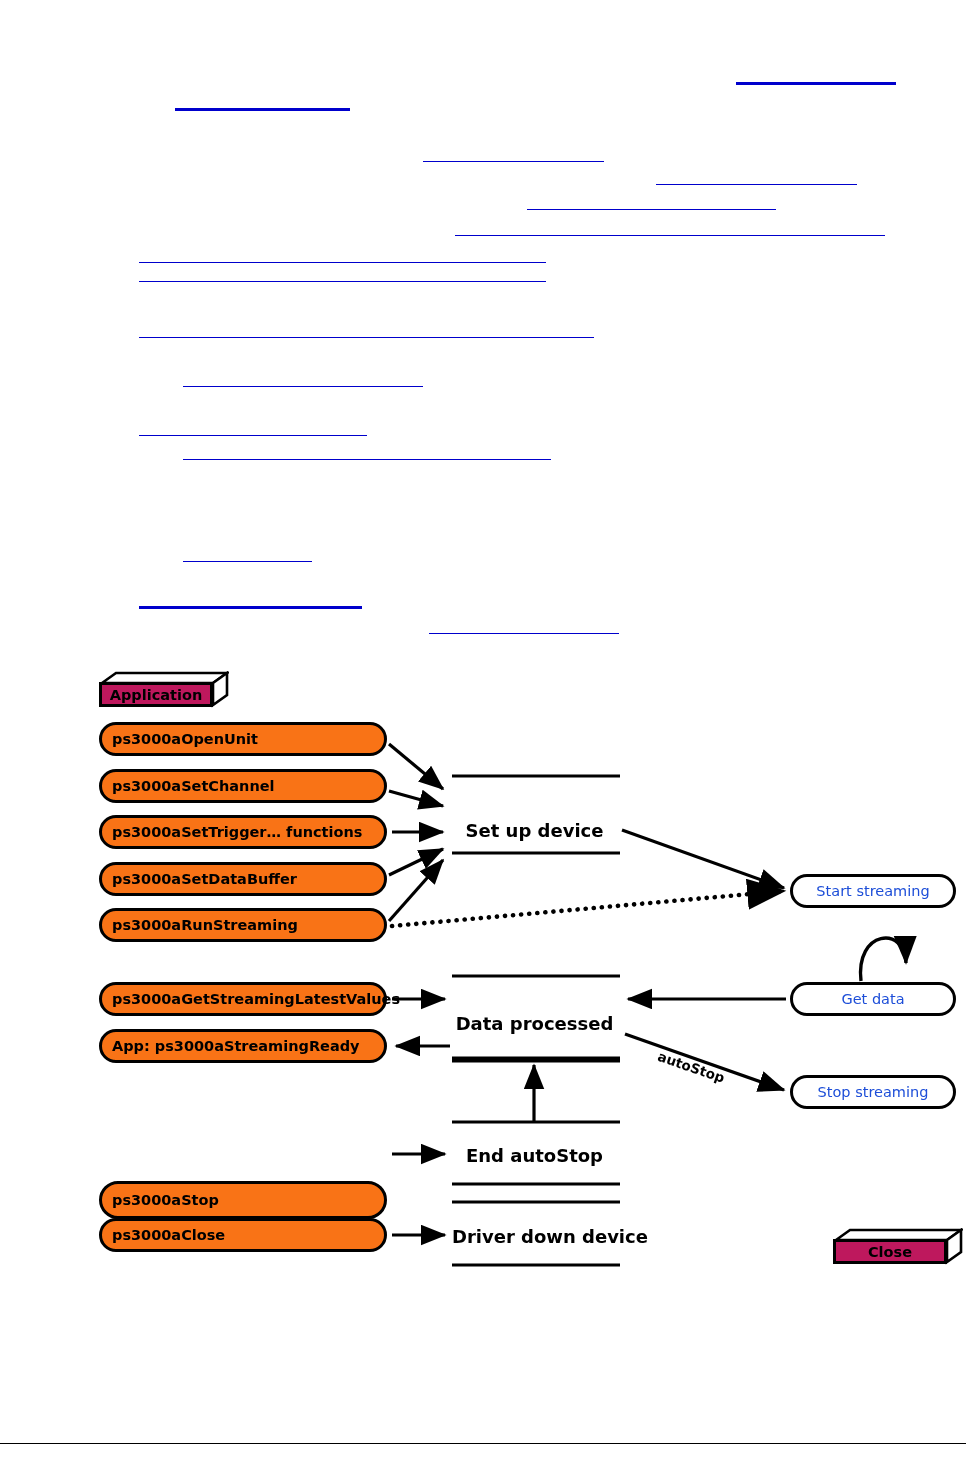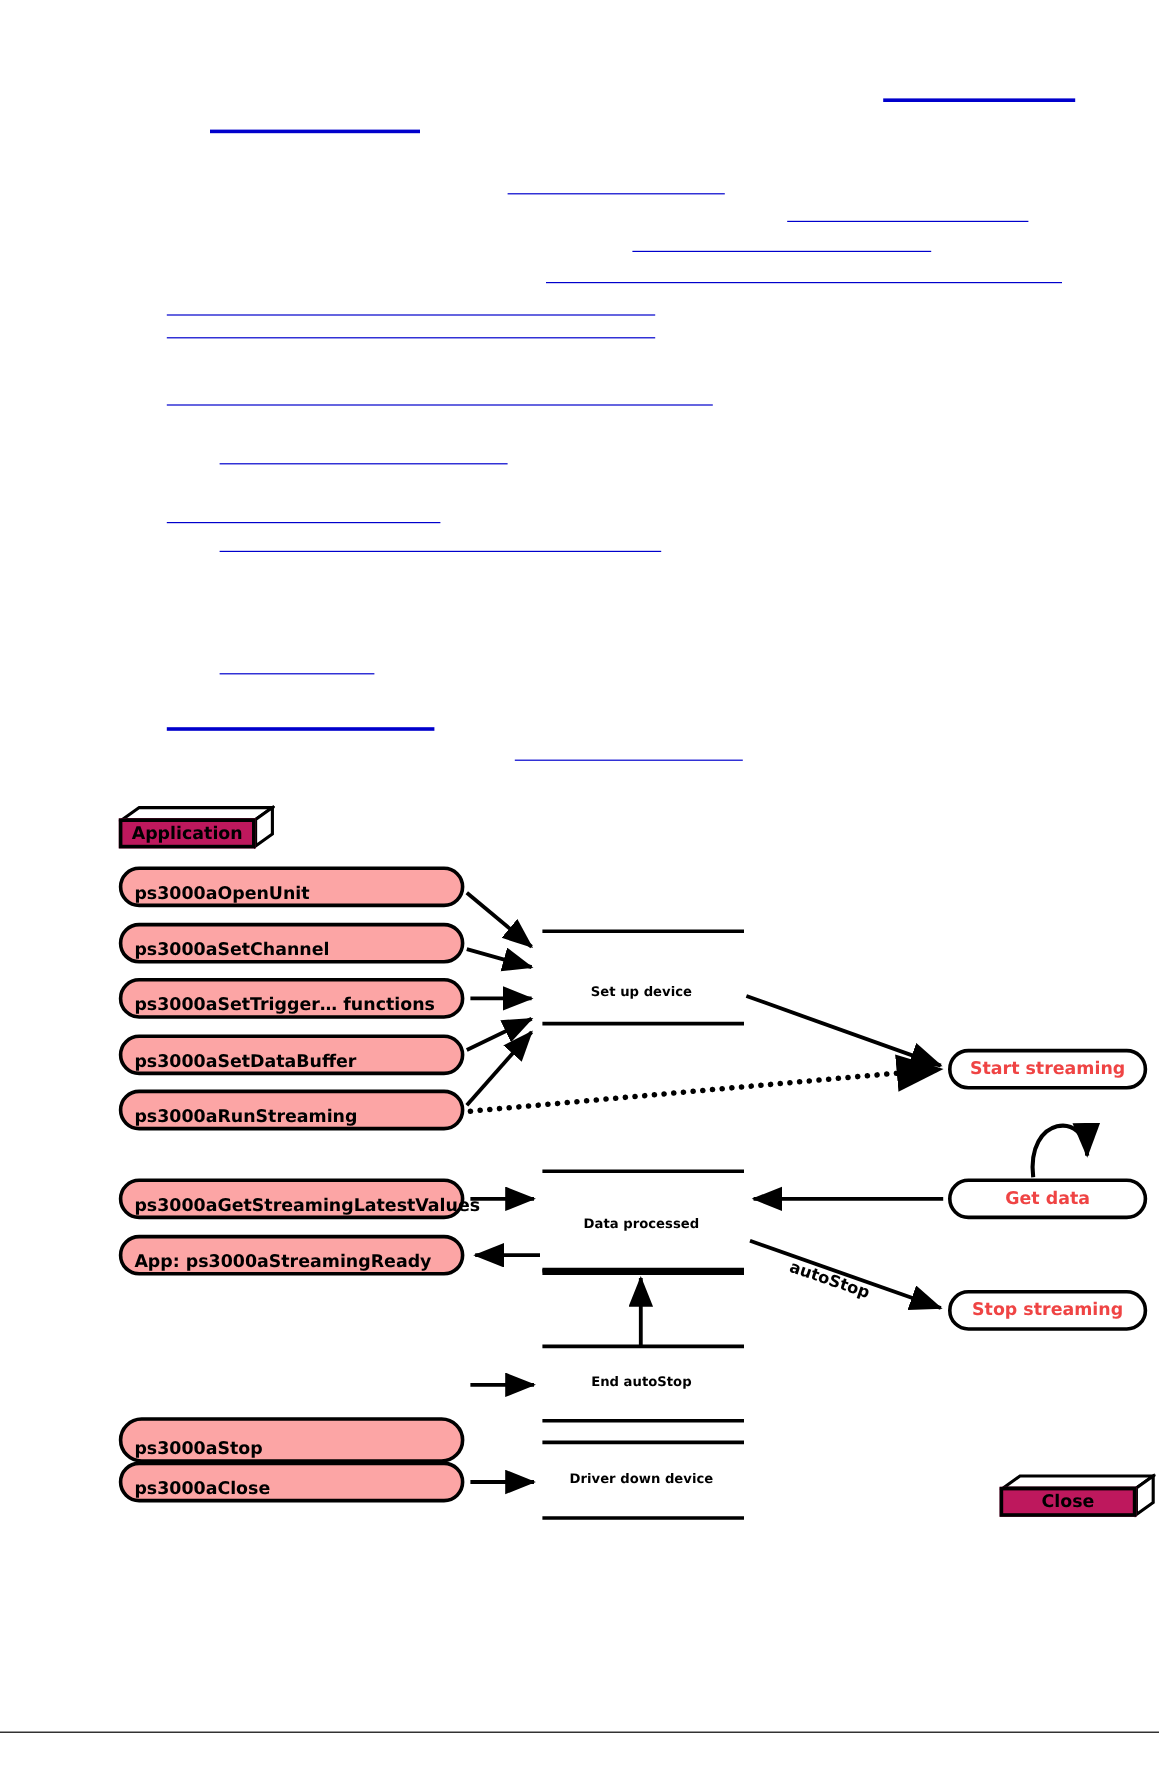--- a/index.html
+++ b/index.html
@@ -31,50 +31,50 @@
   }
 
   
   #diagram{position:absolute;left:0;top:0;width:966px;height:1471px;}
   #diagram svg{position:absolute;left:0;top:0;}
   
   .callbox{
     position:absolute;
     border:3.2px solid #000;
     border-radius:22px;
-    background:#fca5a5;
+    background:#f97316;
     box-sizing:border-box;
-    display:flex;align-items:flex-end;
+    display:flex;align-items:center;
     padding-left:10px;
     font-size:14.5px;font-weight:bold;color:#000;
     white-space:nowrap;
   }
   
   .statebox{
     position:absolute;
     border:3.2px solid #000;
     border-radius:22px;
     background:#fff;
     box-sizing:border-box;
     display:flex;align-items:center;justify-content:center;
-    font-size:14.5px;font-weight:bold;color:#ef4444;
+    font-size:14.5px;font-weight:normal;color:#1d4ed8;
     white-space:nowrap;
   }
   
   .cuboid{position:absolute;}
   .cuboid .face{
     position:absolute;left:0;top:9px;
     border:3px solid #000;background:#be185d;box-sizing:border-box;
     display:flex;align-items:center;justify-content:center;
     font-size:14.5px;font-weight:bold;color:#000;
     white-space:nowrap;
   }
   .midlabel{
     position:absolute;
-    font-size:11px;font-weight:bold;color:#000;
+    font-size:18px;font-weight:bold;color:#000;
     white-space:nowrap;text-align:center;
   }
   .autostop{
     position:absolute;
     font-size:13.5px;font-weight:bold;color:#000;
     white-space:nowrap;
     transform:rotate(19deg);
     transform-origin:left top;
   }
 </style>

